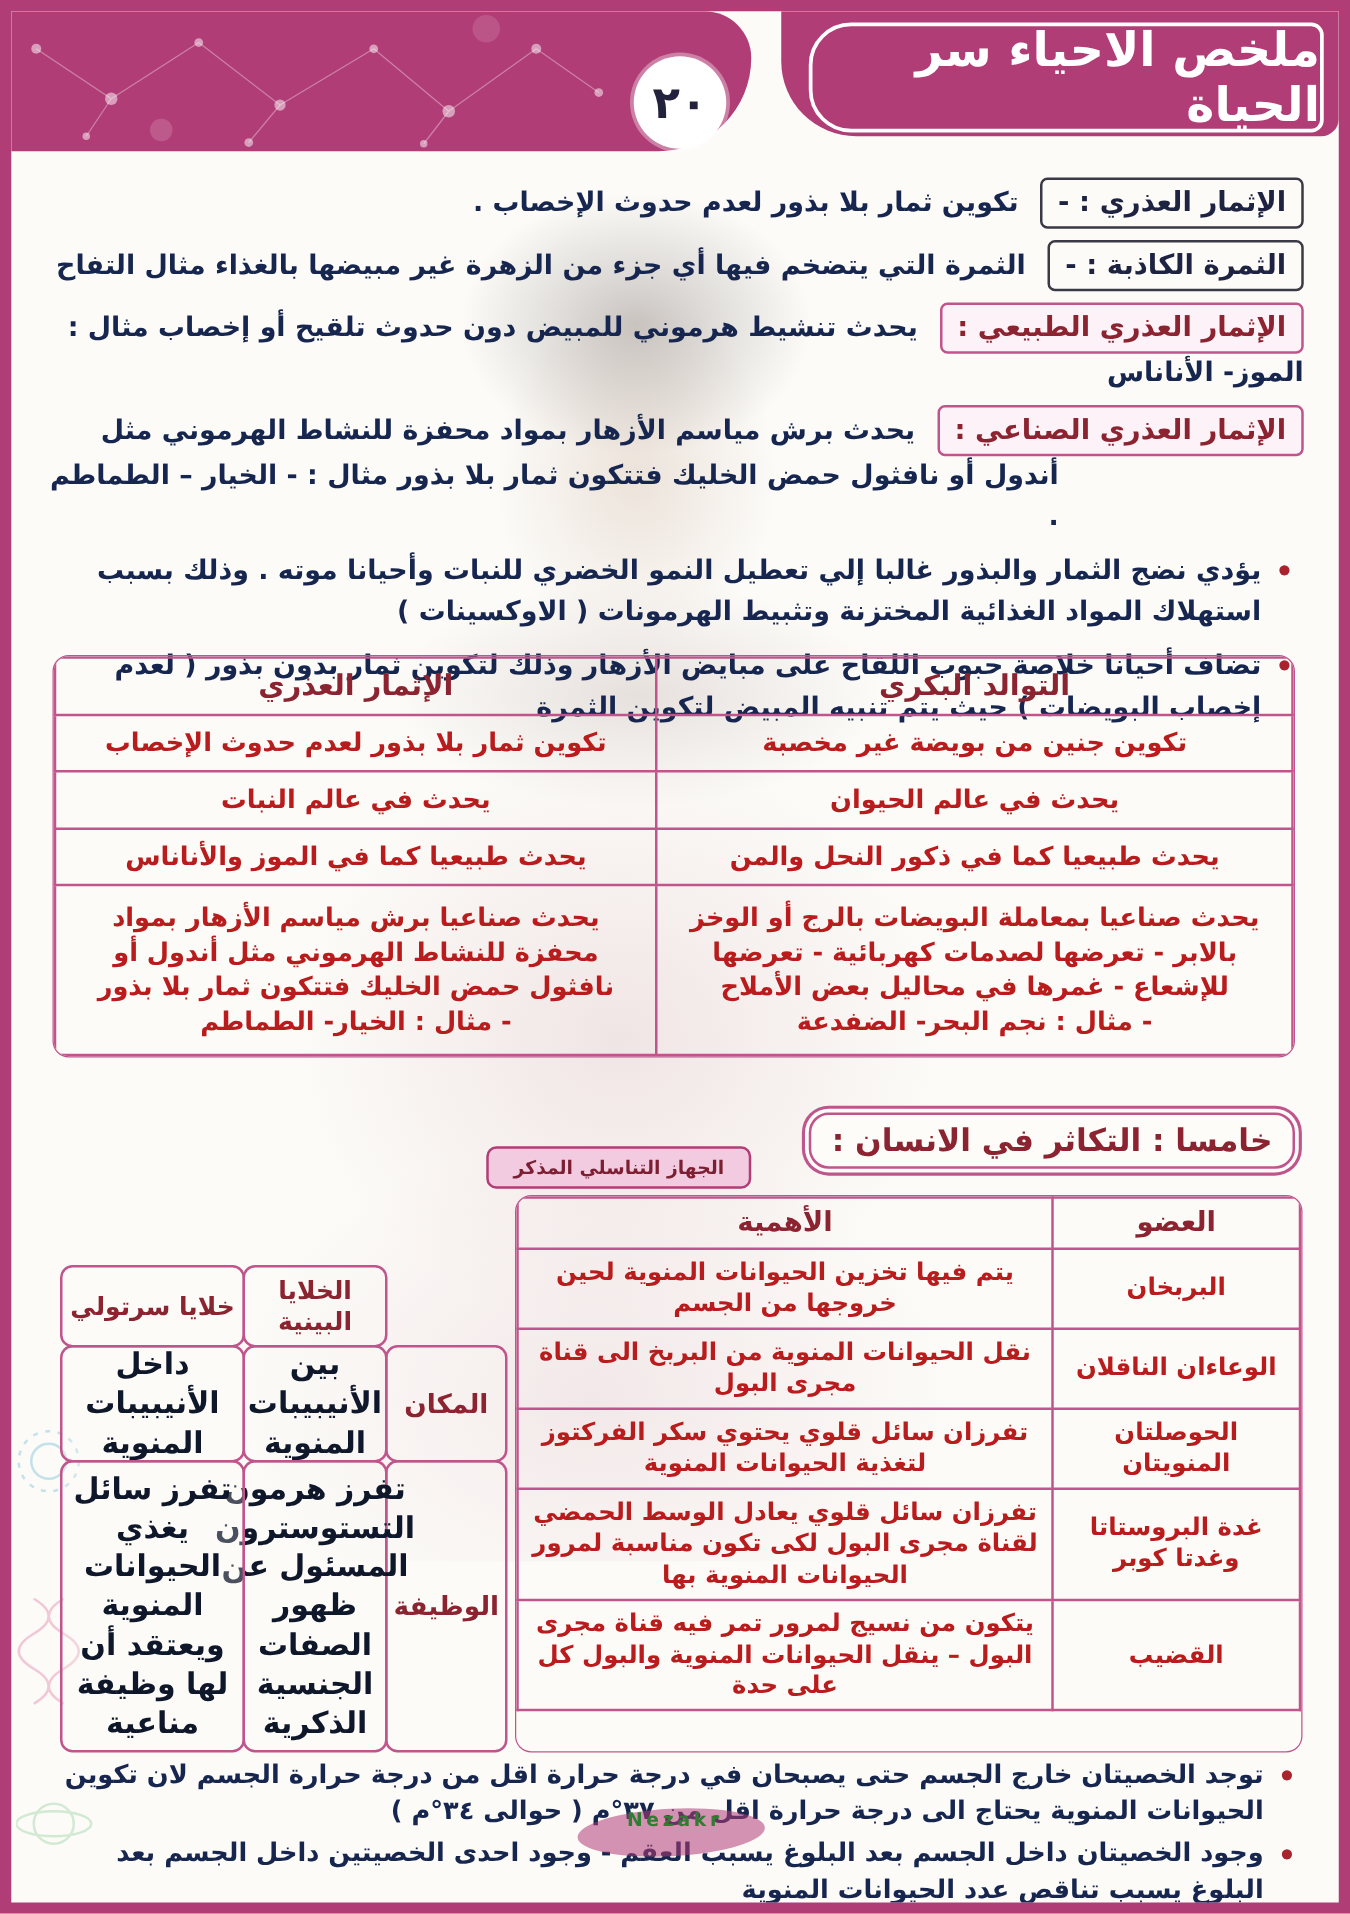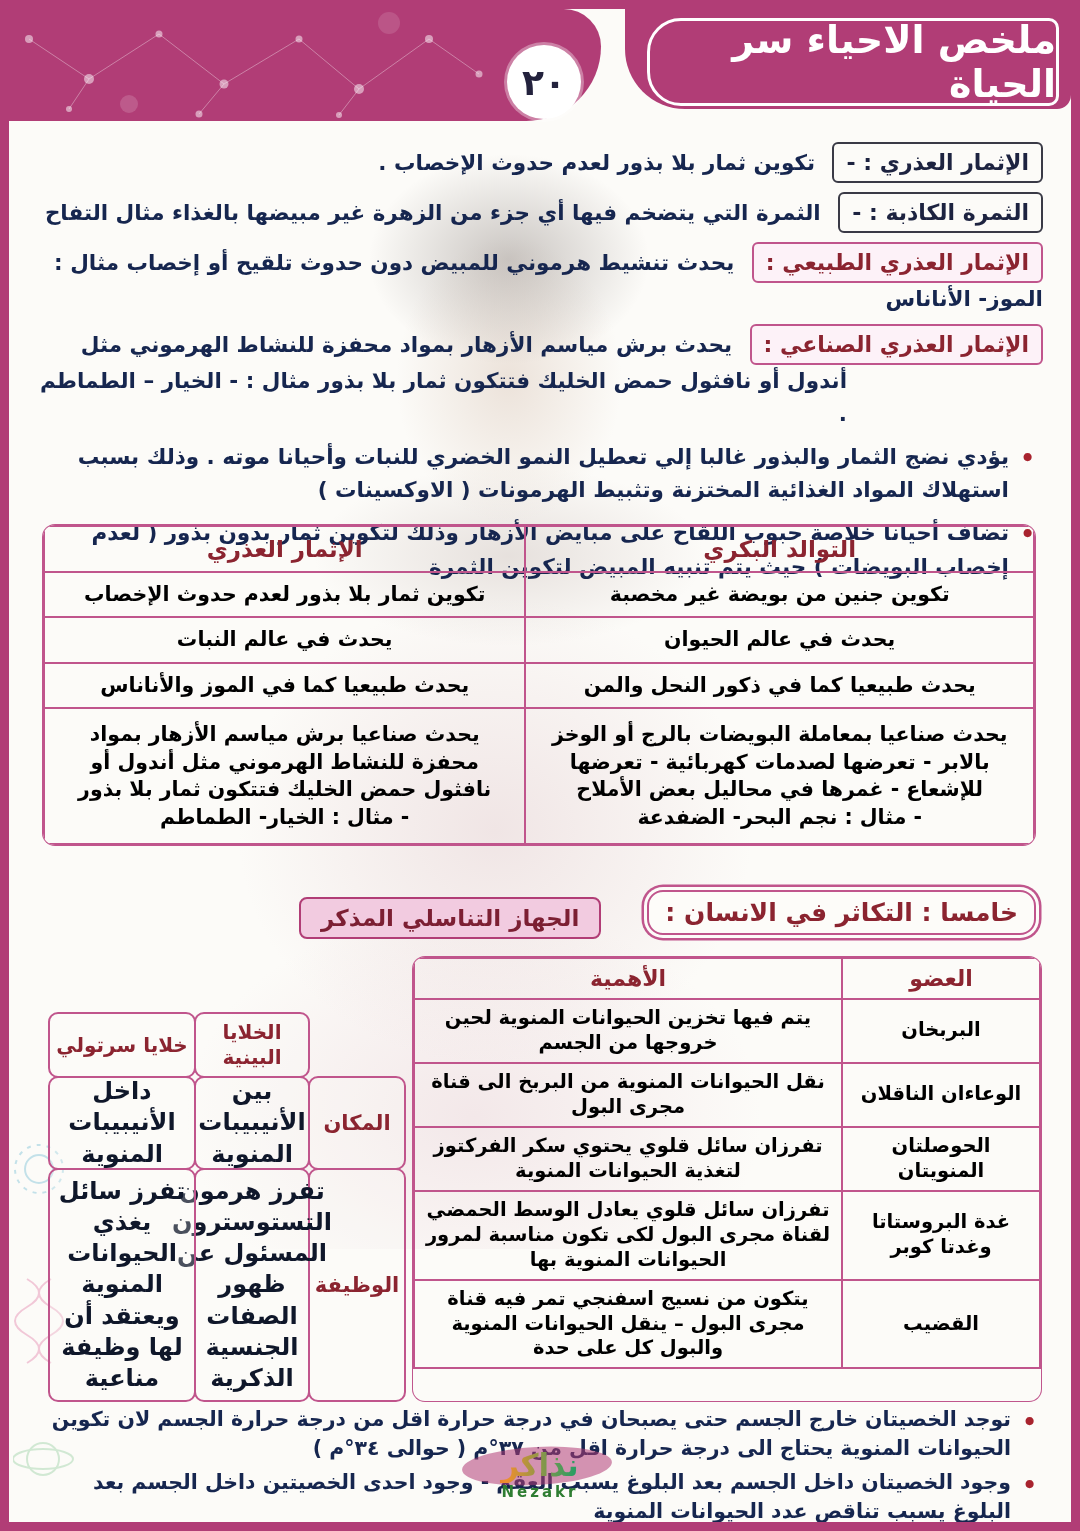--- a/index.html
+++ b/index.html
@@ -50,33 +50,33 @@
   .note{position:relative;margin:10px 0;padding-right:34px;font-weight:bold;font-size:21.5px;color:#16264f;line-height:1.55;text-align:right;}
   .note::before{content:"•";position:absolute;right:8px;top:1px;color:#a8232e;font-size:23px;}
   
   .tbl-round{border-radius:12px;overflow:hidden;box-shadow:0 0 0 1px #c0558c;}
   .ptable{width:100%;border-collapse:collapse;}
   .ptable th,.ptable td{
     border:2.5px solid #c0558c;text-align:center;vertical-align:middle;
     font-weight:bold;white-space:pre-line;
   }
   .ptable th{color:#8b2430;font-size:23px;padding:9px 10px;}
-  .ptable td{color:#000000;font-size:20.5px;line-height:1.34;padding:8px 12px;}
+  .ptable td{color:#b91c1c;font-size:20.5px;line-height:1.34;padding:8px 12px;}
   .t1-wrap{position:absolute;top:516px;right:36px;left:34px;z-index:1;}
   .t1 td.tall{padding:12px 14px;}
   
   .section-row{position:absolute;top:876px;right:30px;left:26px;z-index:1;display:flex;align-items:flex-start;gap:46px;}
   .sec-title{
     font-size:25px;font-weight:bold;color:#8b2430;background:#fdfcf9;
     border:2.5px solid #c0558c;border-radius:16px;padding:6px 16px;
     box-shadow:0 0 0 3px #fdfcf9,0 0 0 5.5px #c0558c;margin:5px 5px 0 0;
   }
   .sec-sub{
-    font-size:23px;font-weight:bold;color:#7c1f33;background:#f2cbe0;
-    border:2.5px solid #b13d76;border-radius:8px;padding:6px 20px;margin-top:12px;
+    font-size:15px;font-weight:bold;color:#7c1f33;background:#f2cbe0;
+    border:2.5px solid #b13d76;border-radius:8px;padding:6px 20px;margin-top:32px;
   }
   
   .tables-row{position:absolute;top:948px;right:30px;left:20px;z-index:1;display:flex;gap:8px;}
   .t2-wrap{flex:0 0 628px;}
   .t2 th{font-size:22px;padding:7px 8px;}
   .t2 td{font-size:19.5px;line-height:1.28;padding:6px 9px;}
   .t3-wrap{flex:0 0 356px;margin-top:56px;}
   .ctbl{display:grid;grid-template-columns:96px 114px 1fr;grid-template-rows:64px 92px auto;}
   .c3{
     border:2.5px solid #c0558c;border-radius:10px;margin:-1.25px;background:rgba(253,251,248,.25);
@@ -258,21 +258,21 @@
           <tr>
             <td>الحوصلتان المنويتان</td>
             <td>تفرزان سائل قلوي يحتوي سكر الفركتوز لتغذية الحيوانات المنوية</td>
           </tr>
           <tr>
             <td>غدة البروستاتا وغدتا كوبر</td>
             <td>تفرزان سائل قلوي يعادل الوسط الحمضي لقناة مجرى البول لكى تكون مناسبة لمرور الحيوانات المنوية بها</td>
           </tr>
           <tr>
             <td>القضيب</td>
-            <td>يتكون من نسيج اسفنجي تمر فيه قناة مجرى البول – ينقل الحيوانات المنوية والبول كل على حدة</td>
+            <td>يتكون من نسيج لمرور تمر فيه قناة مجرى البول – ينقل الحيوانات المنوية والبول كل على حدة</td>
           </tr>
         </tbody>
       </table>
     </div>
 
     <div class="t3-wrap">
       <div class="ctbl">
         <div class="c3 blank p-blank"></div>
         <div class="c3 hdr p-bh">الخلايا البينية</div>
         <div class="c3 hdr p-sh">خلايا سرتولي</div>
@@ -291,17 +291,16 @@
     <p class="note">
       <span>توجد الخصيتان خارج الجسم حتى يصبحان في درجة حرارة اقل من درجة حرارة الجسم لان تكوين الحيوانات المنوية يحتاج الى درجة حرارة اقل من ٣٧°م ( حوالى ٣٤°م )</span>
     </p>
     <p class="note">
       <span>وجود الخصيتان داخل الجسم بعد البلوغ يسبب العقم - وجود احدى الخصيتين داخل الجسم بعد البلوغ يسبب تناقص عدد الحيوانات المنوية</span>
     </p>
   </section>
 
   <div class="watermark">
     <span class="wm-blob"></span>
-    <div class="wm-ar">نذاكر</div>
     <div class="wm-en">Nezakr</div>
   </div>
 
 </div>
 
 </body></html>

